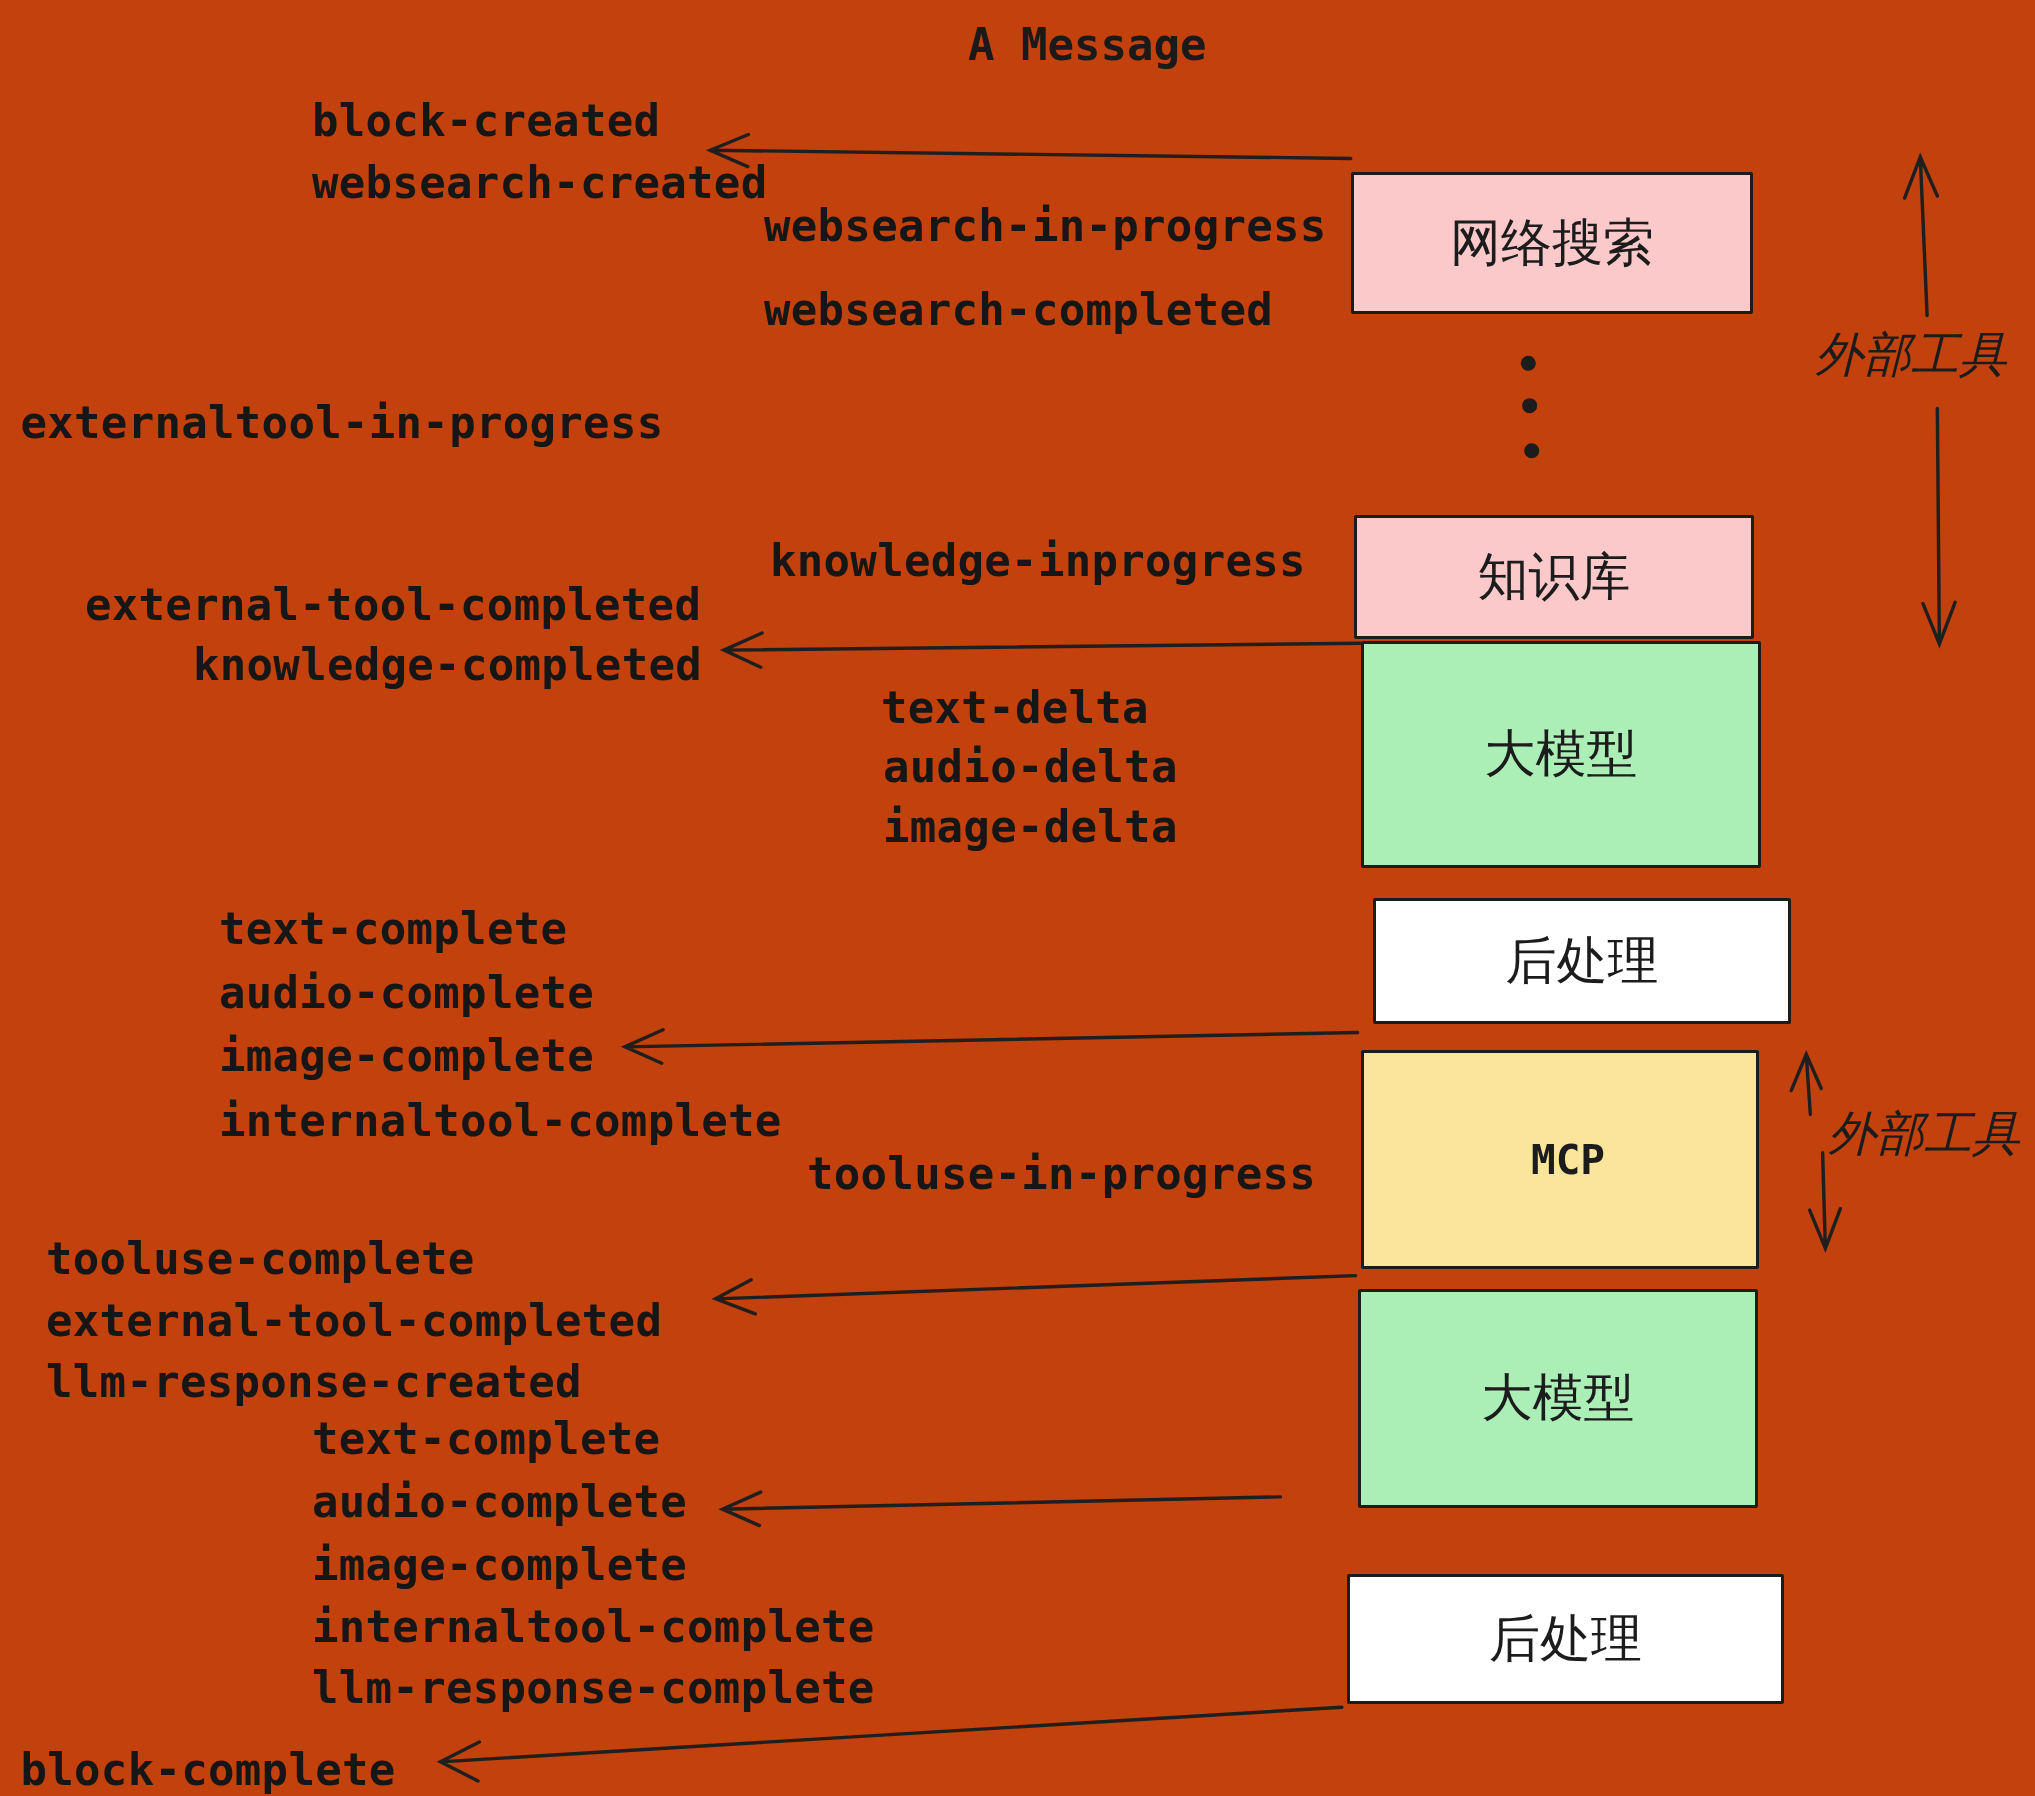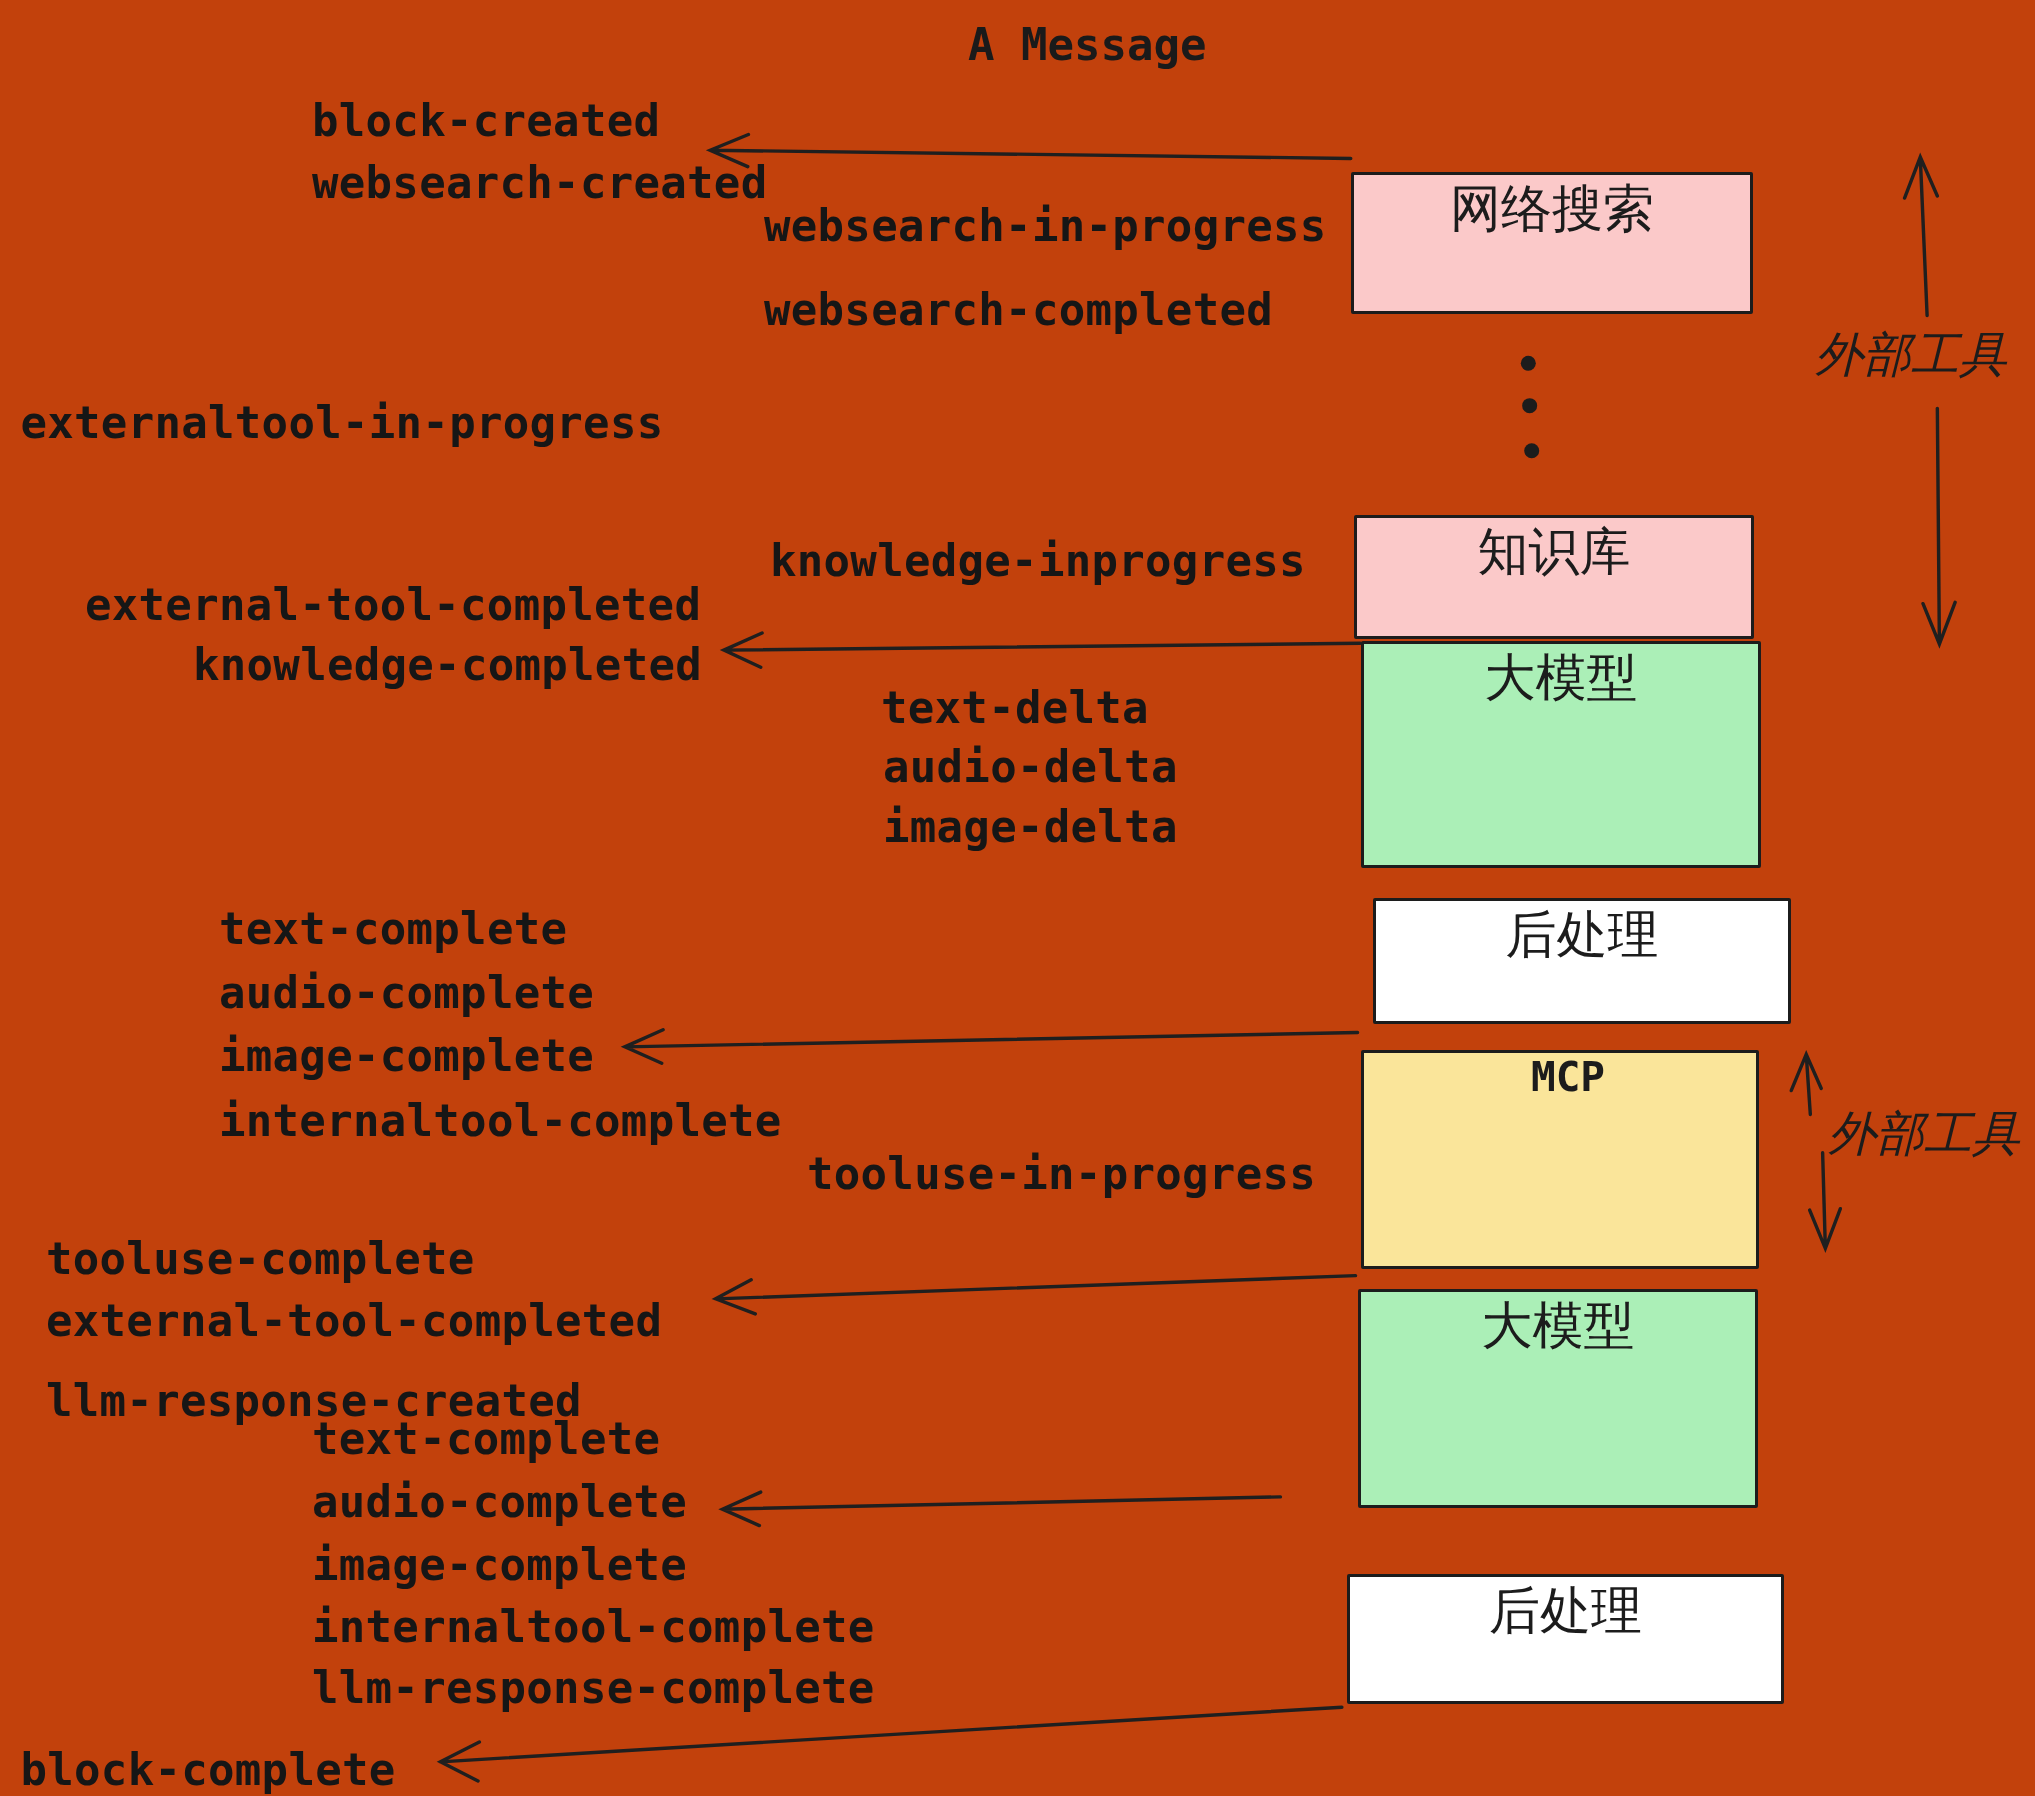--- a/index.html
+++ b/index.html
@@ -31,20 +31,21 @@
     letter-spacing:0.3px;
     color:#161616;
     white-space:nowrap;
     transform:translateY(-50%);
   }
   .box{
     position:absolute;
     border:3.4px solid #1c1c1c;
     border-radius:2px;
     display:flex;
+    align-items:center;
     justify-content:center;
     box-sizing:border-box;
   }
   .box .cjk{
     font-family:"Liberation Sans", sans-serif;
     font-size:51px;
     color:#1c1c1c;
     white-space:nowrap;
   }
   .box .latin{
@@ -117,21 +118,21 @@
   <div class="ev" style="left:881px;top:707px;">text-delta</div>
   <div class="ev" style="left:883px;top:766px;">audio-delta</div>
   <div class="ev" style="left:883px;top:826px;">image-delta</div>
   <div class="ev" style="left:219px;top:928px;">text-complete</div>
   <div class="ev" style="left:219px;top:992px;">audio-complete</div>
   <div class="ev" style="left:219px;top:1055px;">image-complete</div>
   <div class="ev" style="left:219px;top:1120px;">internaltool-complete</div>
   <div class="ev" style="left:46px;top:1258px;">tooluse-complete</div>
   <div class="ev" style="left:807px;top:1173px;">tooluse-in-progress</div>
   <div class="ev" style="left:46px;top:1320px;">external-tool-completed</div>
-  <div class="ev" style="left:46px;top:1381px;margin-top:19px;">llm-response-created</div>
+  <div class="ev" style="left:46px;top:1381px;">llm-response-created</div>
   <div class="ev" style="left:312px;top:1438px;">text-complete</div>
   <div class="ev" style="left:312px;top:1501px;">audio-complete</div>
   <div class="ev" style="left:312px;top:1564px;">image-complete</div>
   <div class="ev" style="left:312px;top:1626px;">internaltool-complete</div>
   <div class="ev" style="left:312px;top:1687px;">llm-response-complete</div>
   <div class="ev" style="left:20.5px;top:1769px;">block-complete</div>
 
   <div class="box" id="box-websearch" style="background-color: rgb(251, 201, 201);">
     <span class="cjk">网络搜索</span>
   </div>

